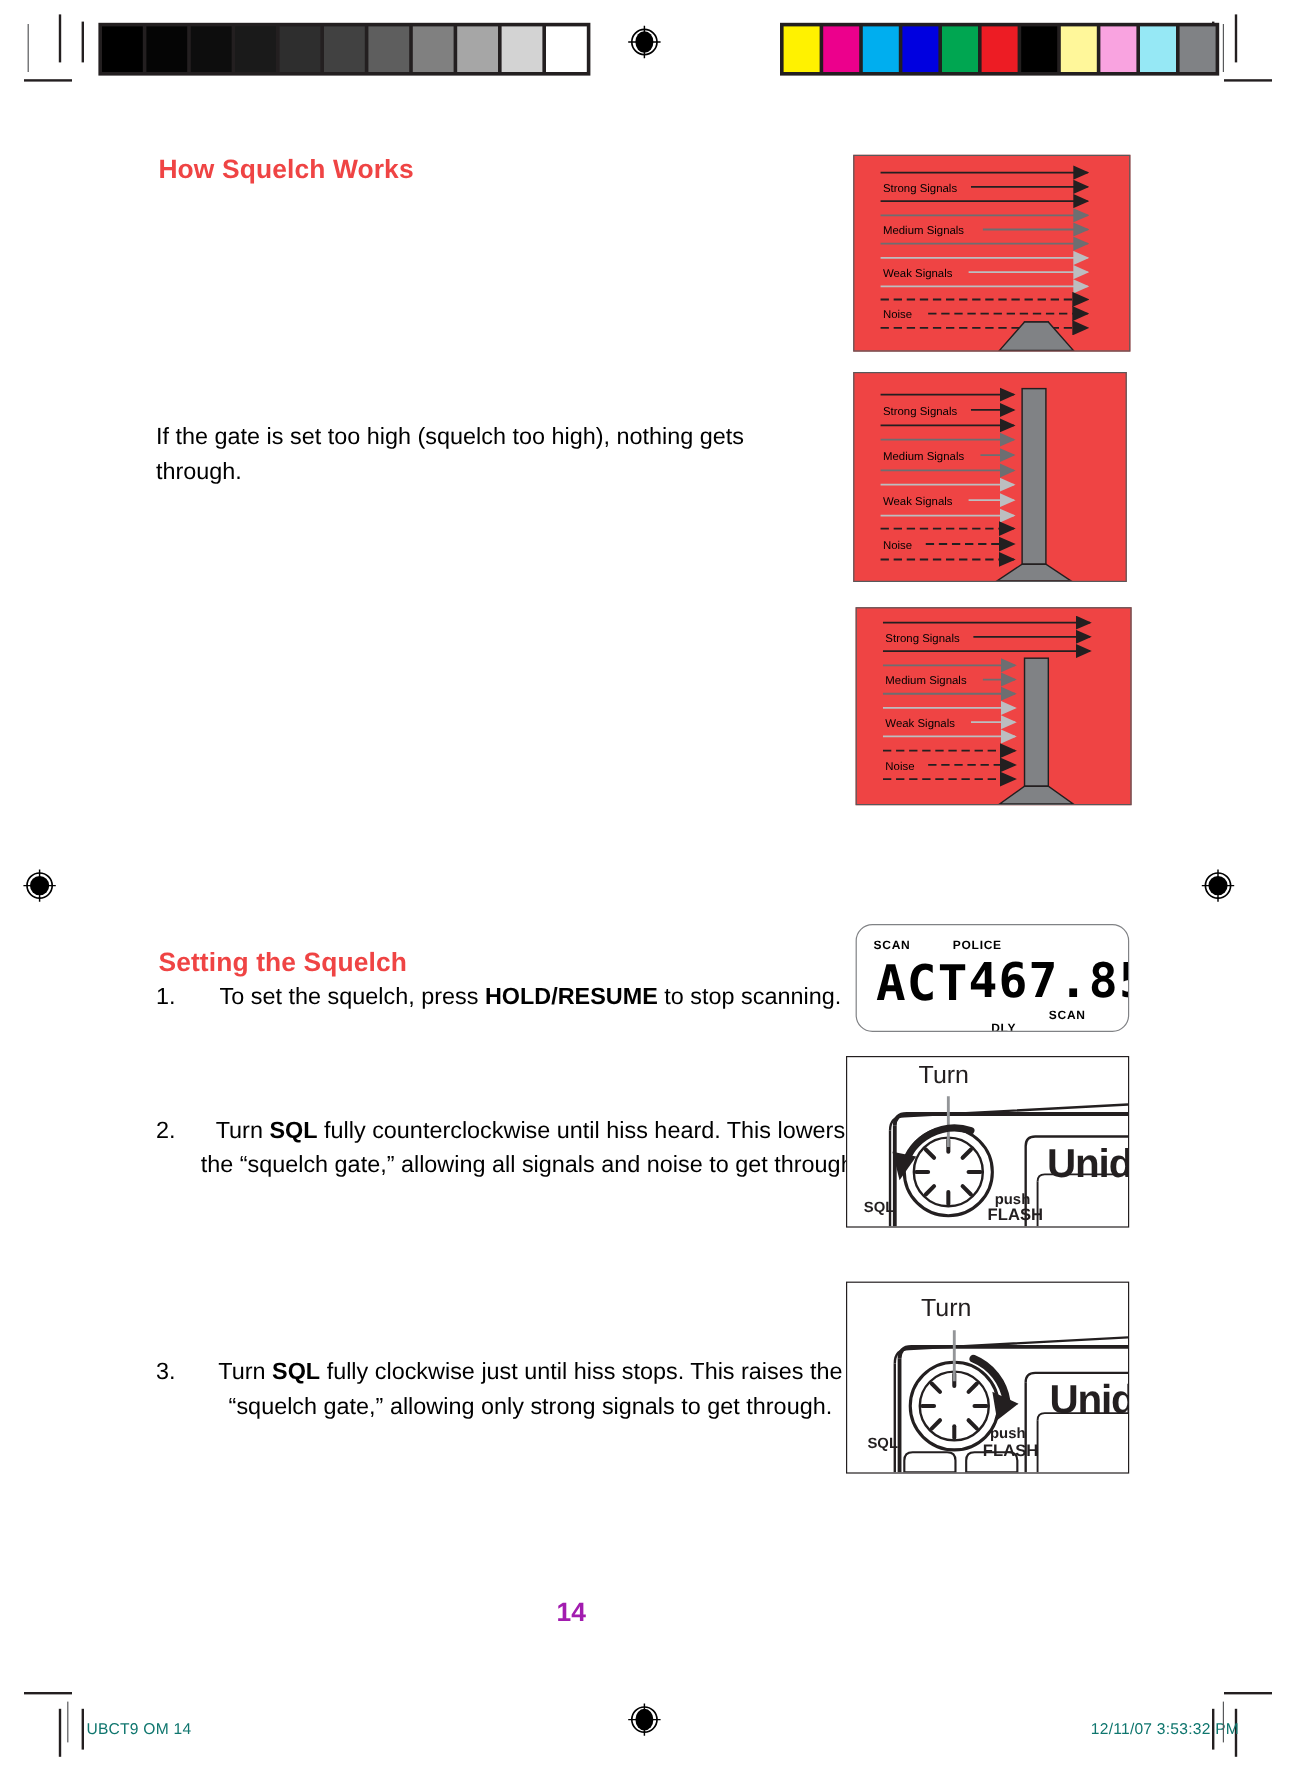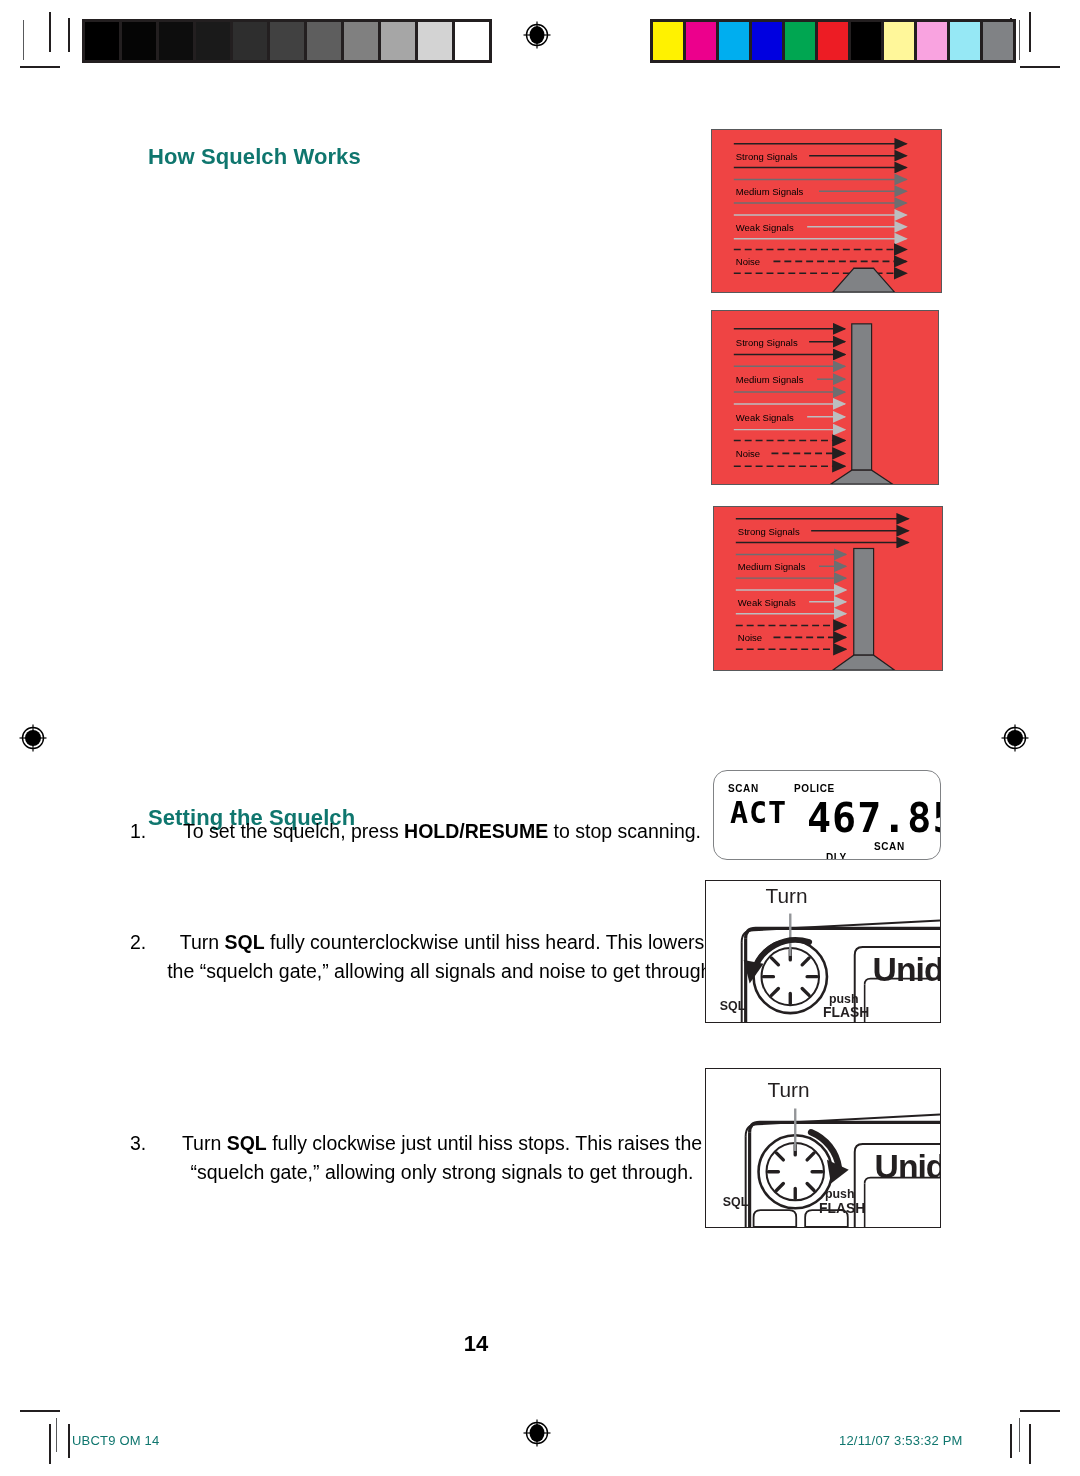--- a/index.html
+++ b/index.html
@@ -21,36 +21,36 @@
   
   .calbar{position:absolute;display:flex;background:#231f20;padding:3px;box-sizing:border-box;}
   .calbar .sw{width:34px;height:38px;margin-right:3px;}
   .calbar .sw:last-child{margin-right:0;}
   .colorbar .sw{width:30px;height:38px;}
 
   
   .content{position:absolute;left:0;top:0;width:1080px;height:1476px;}
   h1.section{
     position:absolute;
-    font-size:22px;font-weight:bold;color:#0f766e;
-    margin:16px;letter-spacing:.1px;
+    font-size:22px;font-weight:bold;color:#ef4444;
+    margin:0;letter-spacing:.1px;
   }
   .para{
     position:absolute;
     font-size:19.5px;line-height:29px;color:#000;
     width:580px;
   }
   .numitem{position:absolute;width:590px;font-size:19.5px;line-height:29px;color:#000;}
   .numitem .num{position:absolute;left:0;top:0;width:34px;}
   .numitem .txt{display:block;margin-left:34px;text-align:center;}
   b{font-weight:bold;}
 
   .pagenum{
     position:absolute;left:0;width:952px;text-align:center;
-    font-size:22px;font-weight:bold;color:#000000;
+    font-size:22px;font-weight:bold;color:#a21caf;
   }
 
   .footer-text{
     position:absolute;font-size:13px;color:#0f766e;letter-spacing:.2px;
   }
 
   
   .diagram{
     position:absolute;
     border:1.6px solid #58595b;
@@ -69,21 +69,21 @@
     box-sizing:border-box;
     overflow:hidden;
   }
   .lcd-label{
     position:absolute;font-size:10px;font-weight:bold;color:#000;
     letter-spacing:.6px;font-family:"Liberation Sans",sans-serif;
   }
   .seg{
     position:absolute;
     font-family:"DejaVu Sans Mono",monospace;
-    font-size:30px;font-weight:bold;color:#000;letter-spacing:1px;
+    font-size:41px;font-weight:bold;color:#000;letter-spacing:1px;
   }
 
   
   .knobbox{
     position:absolute;
     border:1.6px solid #231f20;
     background:#fff;
     box-sizing:border-box;
     overflow:hidden;
   }
@@ -171,20 +171,21 @@
     </div>
 
   <div class="cropmark" style="left:23px;top:20px;width:1.3px;height:40px;background:#58595b;"></div>
   <div class="cropmark" style="left:1019px;top:20px;width:1.3px;height:40px;background:#58595b;"></div>
 
   <div class="content">
 
     <h1 class="section" style="left:132px;top:128px;">How Squelch Works</h1>
 
 
+    <div class="para" style="left:130px;top:350px;width:540px;">If the gate is set too high (squelch too high), nothing gets through.</div>
 
 
     <h1 class="section" style="left:132px;top:789px;">Setting the Squelch</h1>
 
     <div class="numitem" style="left:130px;top:817px;">
       <span class="num">1.</span>
       <span class="txt" id="step-text-1">To set the squelch, press <b>HOLD/RESUME</b> to stop scanning.</span>
     </div>
 
     <div class="numitem" style="left:130px;top:928px;">
@@ -397,18 +398,18 @@
         <path d="M106,64 A46,46 0 0 1 134,100" fill="none" stroke="#231f20" stroke-width="6.5" stroke-linecap="round"></path>
         <path d="M122,92 L144,102 L126,116 z" fill="#231f20"></path>
         <text x="62" y="28" font-family="Liberation Sans, sans-serif" font-size="21" fill="#231f20">Turn</text>
         <text x="17" y="139" font-family="Liberation Sans, sans-serif" font-size="12.5" font-weight="bold" fill="#231f20">SQL</text>
         <text x="120" y="131" font-family="Liberation Sans, sans-serif" font-size="12.5" font-weight="bold" fill="#231f20">push</text>
         <text x="114" y="146" font-family="Liberation Sans, sans-serif" font-size="14" font-weight="bold" fill="#231f20">FLASH</text>
       </svg>
     </div>
 
     <div class="footer-text" style="left:72px;top:1433px;">UBCT9 OM   14</div>
-    <div class="footer-text" style="left:839px;top:1433px;">12/11/07   3:53:32 PM</div>
+    <div class="footer-text" style="left:909px;top:1433px;">12/11/07   3:53:32 PM</div>
     <div class="cropmark" style="left:56px;top:1418px;width:1.3px;height:34px;background:#58595b;"></div>
     <div class="cropmark" style="left:1019px;top:1418px;width:1.3px;height:34px;background:#58595b;"></div>
 
   </div>
 </div>
 
 </body></html>

